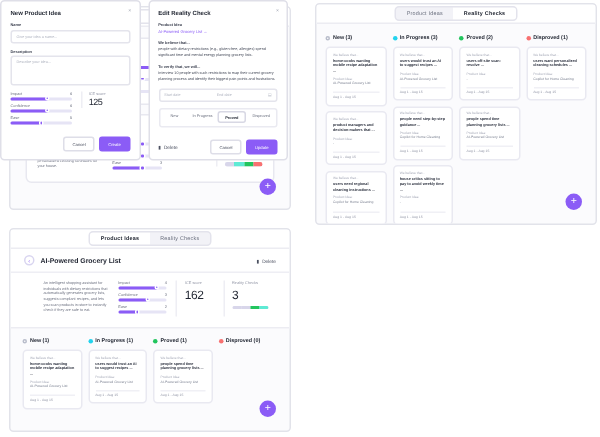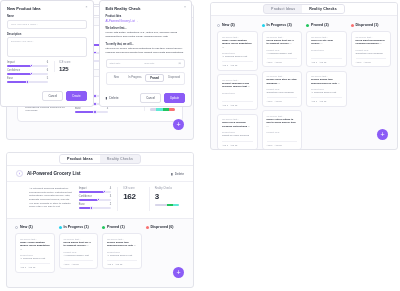--- a/index.html
+++ b/index.html
@@ -27,21 +27,21 @@
   .idea-row { display:flex; gap:5px; align-items:flex-start; }
   .idea-desc { flex:1.35; font-size:2.5px; line-height:1.45; color:#6e7382; }
   .sliders { flex:1; }
   .slider-line { margin-bottom:2.5px; }
   .slider-head { display:flex; justify-content:space-between; font-size:2.6px; color:#6e7382; margin-bottom:1px; }
   .track { height:1.6px; background:#e6e4f5; border-radius:2px; position:relative; }
   .fill { position:absolute; left:0; top:0; bottom:0; background:#8b5cf6; border-radius:2px; }
   .knob { position:absolute; top:-1px; width:3.4px; height:3.4px; border-radius:50%; background:#8b5cf6; border:.5px solid #fff; }
   .metric { flex:.6; border-left:1px solid #eeeef4; padding-left:5px; }
   .metric-label { font-size:2.6px; color:#9296a6; margin-bottom:2px; }
-  .metric-value { font-size:8px; font-weight:bold; letter-spacing:-.3px; }
+  .metric-value { font-size:8px; font-weight:normal; letter-spacing:-.3px; }
   .qc { flex:.75; border-left:1px solid #eeeef4; padding-left:5px; }
   .segbar { display:flex; height:2.4px; border-radius:2px; overflow:hidden; margin-top:3px; background:#eceaf6; }
   .seg { flex:1; }
 
   .fab { position:absolute; right:9px; bottom:9px; width:11px; height:11px; border-radius:50%;
          background:#8b5cf6; color:#fff; font-size:7px; display:flex; align-items:center; justify-content:center; }
 
   
   .board { display:flex; gap:4px; padding:7px 6px; }
   .col { flex:1; }

